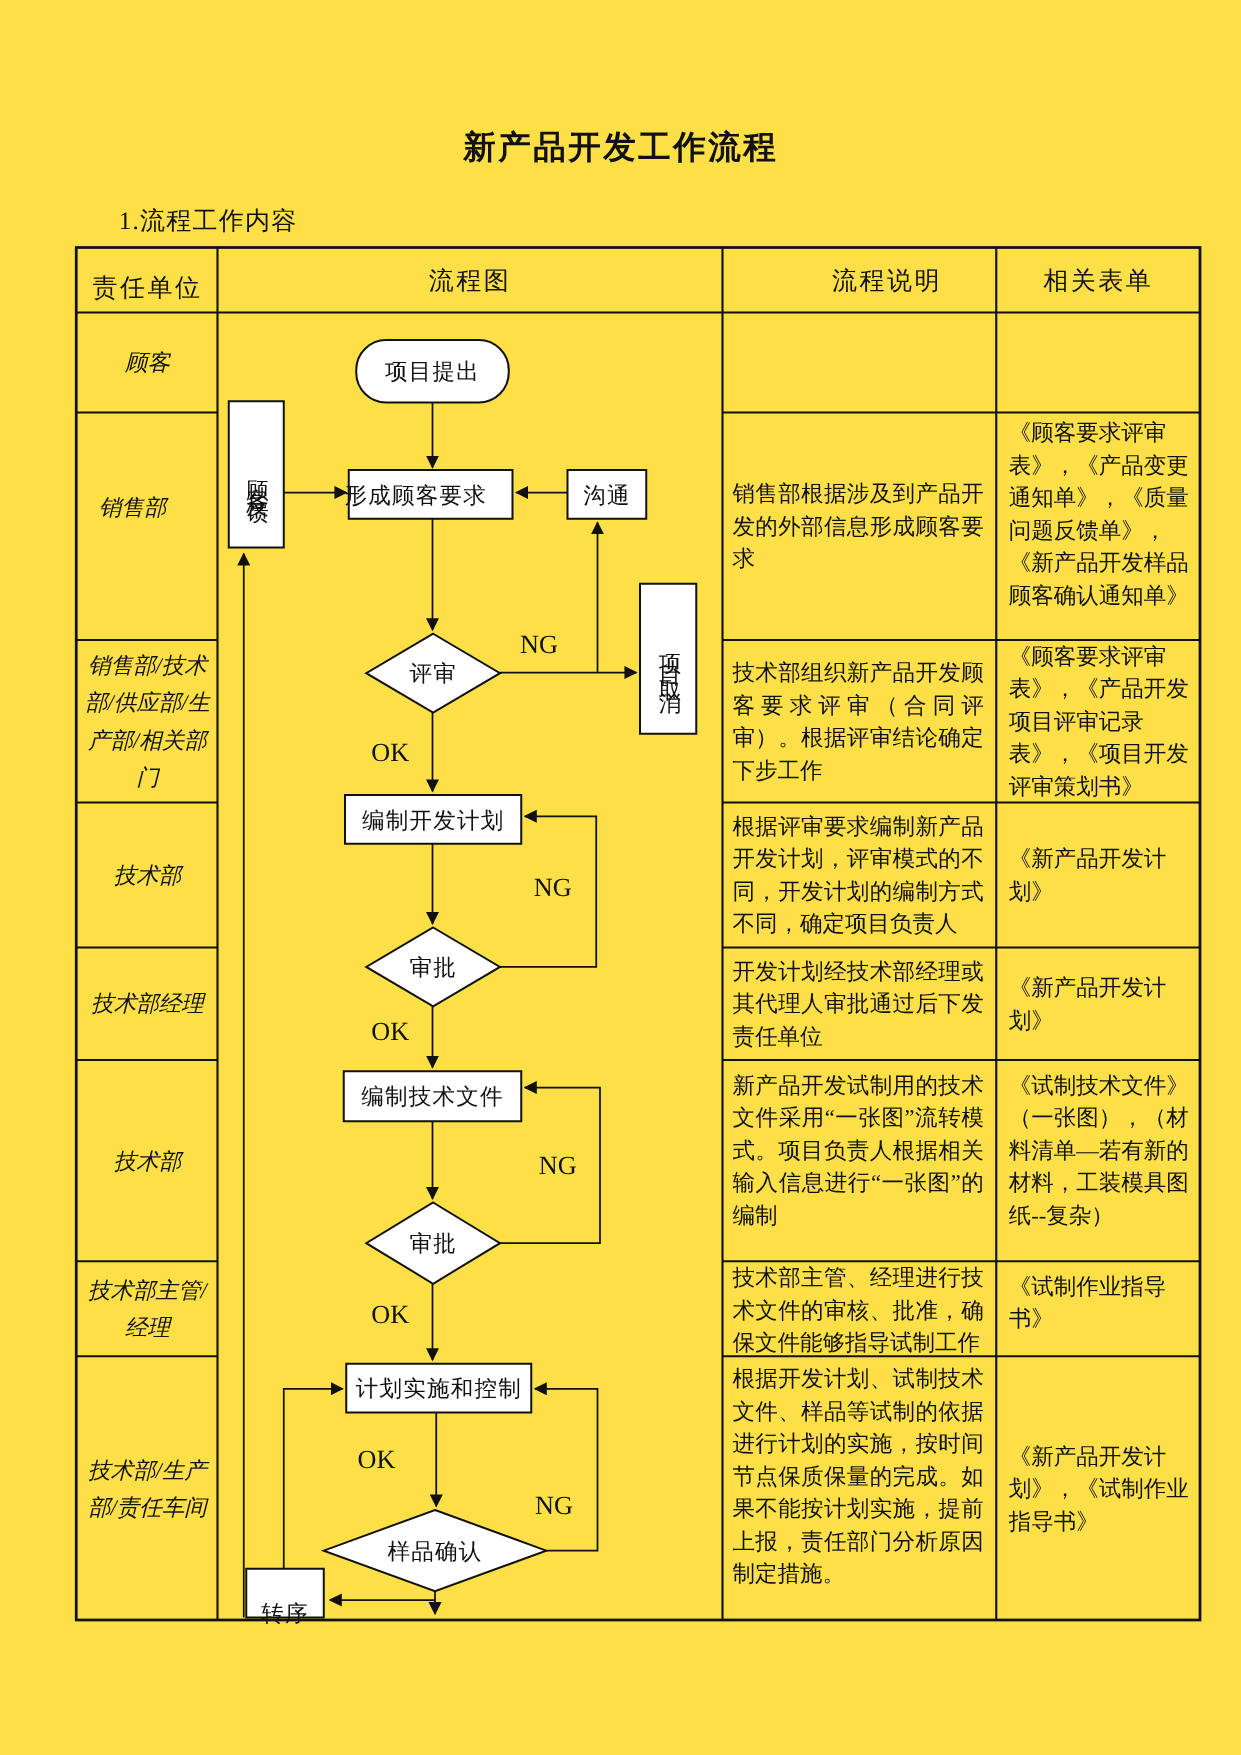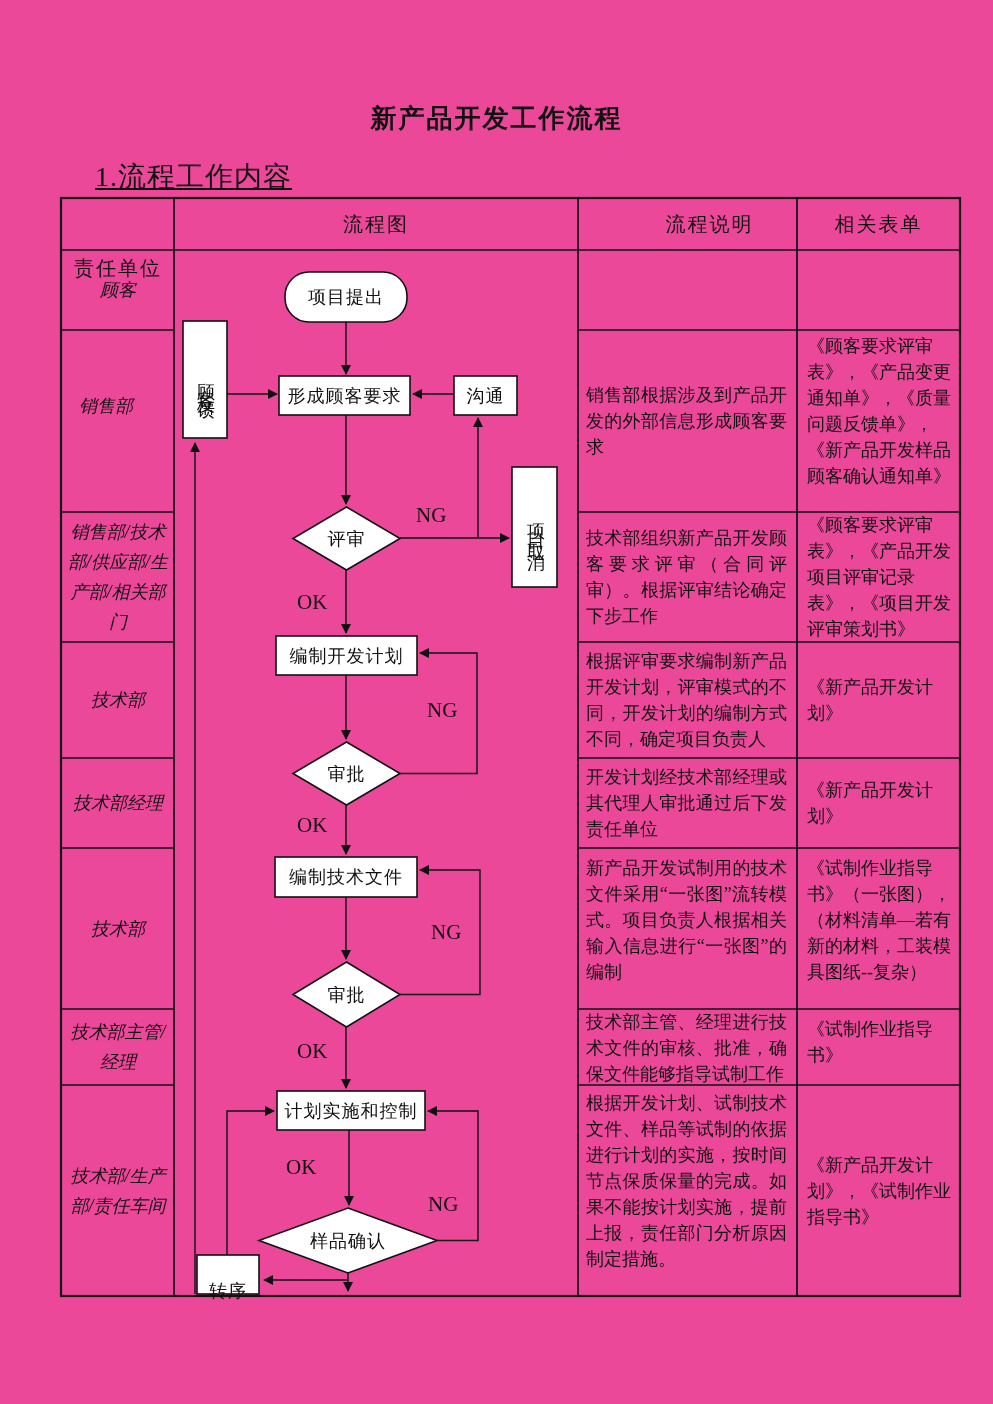--- a/index.html
+++ b/index.html
@@ -1,30 +1,30 @@
 <!DOCTYPE html>
 <html><head>
 <meta charset="utf-8">
 <style>
   html,body{margin:0;padding:0;background:#888;}
   .page{
-    position:relative;width:993px;height:1404px;background:#ec4899;
+    position:relative;width:993px;height:1404px;background:#fde047;
     margin:0 auto;overflow:hidden;
     font-family:"Liberation Serif","DejaVu Serif",serif;
     color:#111;
   }
   .abs{position:absolute;}
   svg.canvas{position:absolute;left:0;top:0;}
   .doc-title{
     left:0;top:100px;width:993px;text-align:center;
     font-family:"DejaVu Sans","Liberation Sans",sans-serif;
     font-weight:bold;font-size:26px;line-height:36px;letter-spacing:2px;
   }
   .section-heading{
-    left:95px;top:162px;font-size:28px;line-height:30px;letter-spacing:1px;text-decoration:underline;
+    left:95px;top:162px;font-size:20px;line-height:30px;letter-spacing:1px;
   }
   .hdr{
     display:flex;align-items:center;justify-content:center;
     font-size:20px;letter-spacing:2px;
   }
   .cell{
     display:flex;flex-direction:column;justify-content:center;
     font-size:18px;line-height:26px;box-sizing:border-box;
   }
   .cell.c1{align-items:center;text-align:center;line-height:30px;font-style:italic;}
@@ -115,21 +115,21 @@
       <polygon points="346.5,962 400,994.5 346.5,1027 293,994.5"></polygon>
       <rect x="277" y="1091" width="148" height="39"></rect>
       <polygon points="348,1208 437,1240.5 348,1273 259,1240.5"></polygon>
       <rect x="197" y="1255" width="62" height="39"></rect>
     </g>
   </svg>
 
   <div class="abs doc-title">新产品开发工作流程</div>
   <div class="abs section-heading">1.流程工作内容</div>
 
-  <div class="abs hdr" style="left:62px;top:198px;width:112px;height:64px;margin-top:38px;">责任单位</div>
+  <div class="abs hdr" style="left:62px;top:198px;width:112px;height:64px;">责任单位</div>
   <div class="abs hdr" style="left:174px;top:198px;width:404px;height:52px;">流程图</div>
   <div class="abs hdr" style="left:600px;top:198px;width:219px;height:52px;">流程说明</div>
   <div class="abs hdr" style="left:797px;top:198px;width:163px;height:52px;">相关表单</div>
 
   <div class="abs cell c1" style="left:62px;top:250px;width:112px;height:80px;">顾客</div>
   <div class="abs cell c1" style="left:50px;top:330px;width:112px;height:152px;border-radius:23px;">销售部</div>
   <div class="abs cell c1" style="left:62px;top:512px;width:112px;height:130px;">销售部/技术部/供应部/生产部/相关部门</div>
   <div class="abs cell c1" style="left:62px;top:642px;width:112px;height:116px;">技术部</div>
   <div class="abs cell c1" style="left:62px;top:758px;width:112px;height:90px;">技术部经理</div>
   <div class="abs cell c1" style="left:62px;top:848px;width:112px;height:161px;">技术部</div>
@@ -141,27 +141,27 @@
   <div class="abs cell c3" style="left:586px;top:642px;width:201px;height:116px;">根据评审要求编制新产品开发计划，评审模式的不同，开发计划的编制方式不同，确定项目负责人</div>
   <div class="abs cell c3" style="left:586px;top:758px;width:201px;height:90px;">开发计划经技术部经理或其代理人审批通过后下发责任单位</div>
   <div class="abs cell c3 top" style="left:586px;top:848px;width:201px;height:161px;padding-top:7px;">新产品开发试制用的技术文件采用“一张图”流转模式。项目负责人根据相关输入信息进行“一张图”的编制</div>
   <div class="abs cell c3" style="left:586px;top:1009px;width:201px;height:78px;">技术部主管、经理进行技术文件的审核、批准，确保文件能够指导试制工作</div>
   <div class="abs cell c3 top" style="left:586px;top:1085px;width:201px;height:211px;padding-top:5px;">根据开发计划、试制技术文件、样品等试制的依据进行计划的实施，按时间节点保质保量的完成。如果不能按计划实施，提前上报，责任部门分析原因制定措施。</div>
 
   <div class="abs cell c4 top" style="left:807px;top:330px;width:144px;height:182px;padding-top:3px;">《顾客要求评审表》，《产品变更通知单》，《质量问题反馈单》，《新产品开发样品顾客确认通知单》</div>
   <div class="abs cell c4" style="left:807px;top:512px;width:144px;height:130px;">《顾客要求评审表》，《产品开发项目评审记录表》，《项目开发评审策划书》</div>
   <div class="abs cell c4" style="left:807px;top:642px;width:144px;height:116px;">《新产品开发计划》</div>
   <div class="abs cell c4" style="left:807px;top:758px;width:144px;height:90px;">《新产品开发计划》</div>
-  <div class="abs cell c4 top" style="left:807px;top:848px;width:144px;height:161px;padding-top:7px;">《试制作业指导书》（一张图），（材料清单—若有新的材料，工装模具图纸--复杂）</div>
+  <div class="abs cell c4 top" style="left:807px;top:848px;width:144px;height:161px;padding-top:7px;">《试制技术文件》（一张图），（材料清单—若有新的材料，工装模具图纸--复杂）</div>
   <div class="abs cell c4 top" style="left:807px;top:1009px;width:144px;height:76px;padding-top:7px;">《试制作业指导书》</div>
   <div class="abs cell c4" style="left:807px;top:1085px;width:144px;height:211px;">《新产品开发计划》，《试制作业指导书》</div>
 
   <div class="abs node" style="left:285px;top:272px;width:122px;height:50px;">项目提出</div>
   <div class="abs vtext" style="left:183px;top:321px;width:44px;height:117px;line-height:42px;letter-spacing:6px;padding-top:2px;">顾客反馈</div>
-  <div class="abs node" style="left:279px;top:376px;width:131px;height:39px;">形成顾客要求</div>
+  <div class="abs node" style="left:267px;top:376px;width:131px;height:39px;">形成顾客要求</div>
   <div class="abs node" style="left:454px;top:376px;width:63px;height:39px;">沟通</div>
   <div class="abs node" style="left:293px;top:507px;width:107px;height:63px;">评审</div>
   <div class="abs vtext" style="left:512px;top:467px;width:45px;height:120px;line-height:42px;letter-spacing:10px;padding-top:4px;">项目取消</div>
   <div class="abs node" style="left:276px;top:636px;width:141px;height:39px;">编制开发计划</div>
   <div class="abs node" style="left:293px;top:742px;width:107px;height:63px;">审批</div>
   <div class="abs node" style="left:275px;top:857px;width:142px;height:40px;">编制技术文件</div>
   <div class="abs node" style="left:293px;top:962px;width:107px;height:65px;">审批</div>
   <div class="abs node" style="left:277px;top:1091px;width:148px;height:39px;">计划实施和控制</div>
   <div class="abs node" style="left:259px;top:1208px;width:178px;height:65px;">样品确认</div>
   <div class="abs node" style="left:197px;top:1255px;width:62px;height:39px;margin-top:16px;">转序</div>

